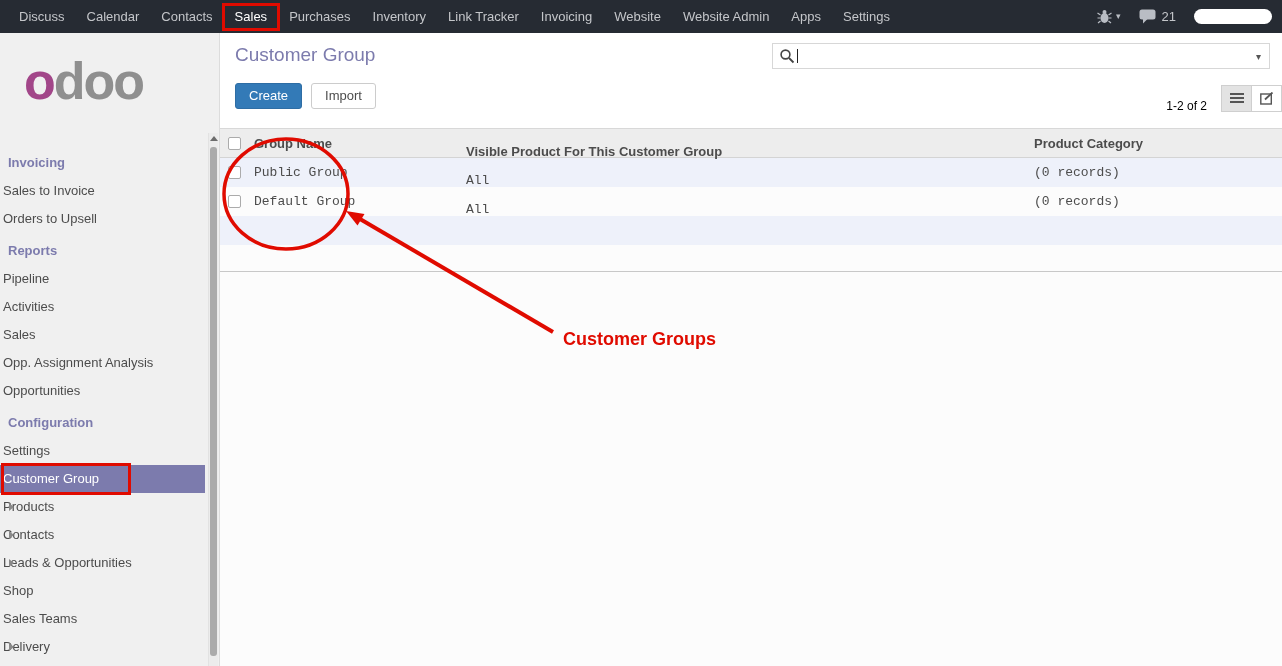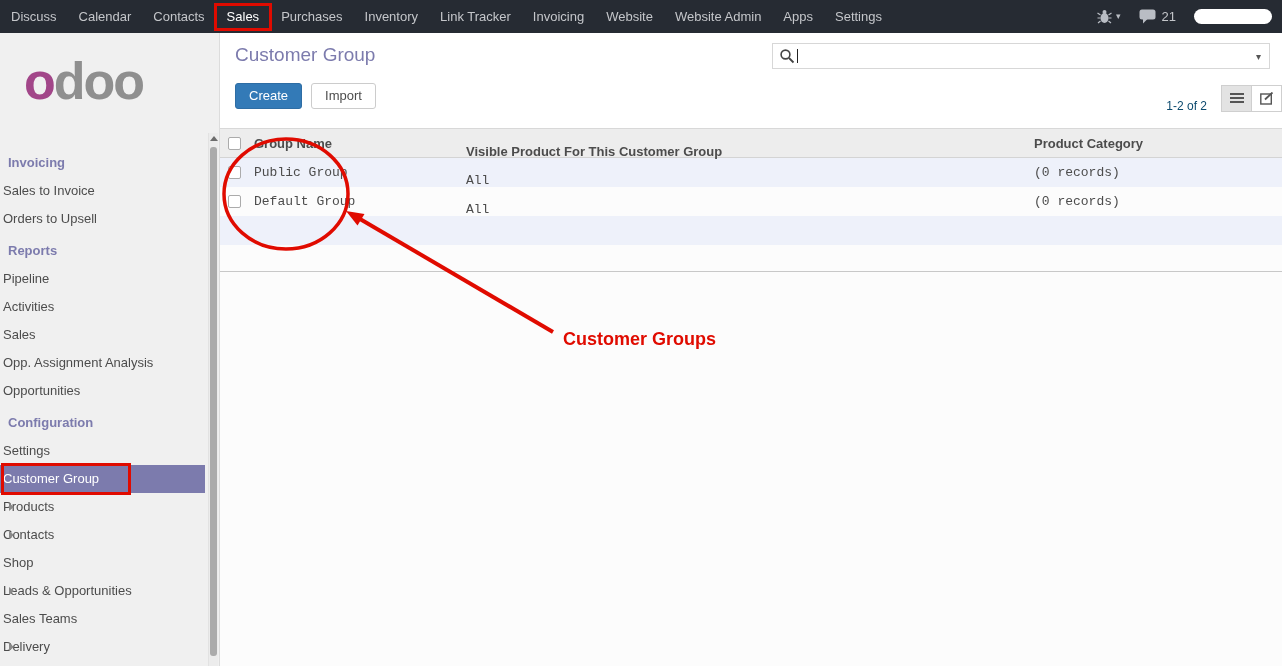--- a/index.html
+++ b/index.html
@@ -1,21 +1,21 @@
 <!DOCTYPE html>
 <html><head>
 <meta charset="utf-8">
 <style>
   html,body{margin:0;padding:0;background:#ffffff;}
   .screen{position:relative;width:1282px;height:666px;overflow:hidden;background:#fff;
           font-family:"Liberation Sans",sans-serif;-webkit-font-smoothing:antialiased;}
 
   
   .topbar{position:absolute;top:0;left:0;right:0;height:33px;background:#262b33;
-          display:flex;align-items:center;color:#c4c6ca;font-size:13px;box-sizing:border-box;z-index:10;}
+          display:flex;align-items:center;color:#c4c6ca;font-size:13px;padding-left:8px;box-sizing:border-box;z-index:10;}
   .menu-item{padding:0 11px;line-height:33px;cursor:pointer;white-space:nowrap;position:relative;}
   .menu-item.active{color:#fff;}
   .sales-annotation{position:absolute;left:-2px;right:-2px;top:3px;bottom:2px;border:3px solid #e00b00;pointer-events:none;}
   .topbar-right{margin-left:auto;display:flex;align-items:center;padding-right:10px;}
   .tb-group{display:flex;align-items:center;margin-left:18px;}
   .caret{font-size:9px;margin-left:4px;color:#b9bdc4;line-height:33px;}
   .msg-count{margin-left:6px;color:#c4c6ca;}
   .pill{width:78px;height:15px;background:#fff;border-radius:8px;}
   .avatar{width:21px;height:21px;border:1px solid #9aa0a8;box-sizing:border-box;
           background:radial-gradient(circle at 50% 34%, #d8b08c 0 31%, rgba(0,0,0,0) 32%),
@@ -45,21 +45,21 @@
   .page-title{position:absolute;left:15px;top:11px;font-size:19px;color:#7c7bad;}
   .searchview{position:absolute;right:12px;top:10px;width:498px;height:26px;background:#fff;
               border:1px solid #d7d7d7;box-sizing:border-box;display:flex;align-items:center;padding:0 6px;}
   .searchview input{flex:1;border:none;outline:none;font-size:13px;margin-left:6px;font-family:"Liberation Sans",sans-serif;background:transparent;}
   .search-cursor{width:1px;height:14px;background:#222;margin-left:2px;}
   .search-caret{color:#555;font-size:10px;margin-left:auto;cursor:pointer;padding:0 2px;}
   .btn-area{position:absolute;left:15px;top:50px;display:flex;gap:9px;}
   .btn{font-size:13px;padding:5px 13px;border-radius:3px;border:1px solid #cccccc;background:#fff;color:#4c4c4c;cursor:pointer;line-height:14px;}
   .btn-primary{background:#337ab7;border-color:#2e6da4;color:#fff;}
   .pager-area{position:absolute;right:0;top:50px;display:flex;align-items:center;}
-  .pager-text{font-size:12px;color:#0c4a6e;margin-right:14px;margin-top:16px;}
+  .pager-text{font-size:12px;color:#000000;margin-right:14px;margin-top:16px;}
   .view-switcher{display:flex;}
   .vs-btn{width:31px;height:27px;border:1px solid #cfcfcf;background:#fff;display:flex;align-items:center;justify-content:center;
           box-sizing:border-box;cursor:pointer;}
   .vs-btn + .vs-btn{margin-left:-1px;}
   .vs-btn.active{background:#e3e3e3;}
 
   
   .list-table{position:absolute;top:95px;left:0;right:0;font-size:13px;color:#4c4c4c;}
   .thead{display:flex;align-items:center;height:28px;background:#ededed;
          border-top:1px solid #d8d8d8;border-bottom:1px solid #d4d4d4;font-weight:bold;}
@@ -140,22 +140,22 @@
       <div class="side-item"><span>Opportunities</span></div>
 
       <div class="side-header">Configuration</div>
       <div class="side-item"><span>Settings</span></div>
       <div class="side-item active">
         <span>Customer Group</span>
         <span class="cg-annotation"></span>
       </div>
       <div class="side-item"><i class="tri"></i><span>Products</span></div>
       <div class="side-item"><i class="tri"></i><span>Contacts</span></div>
+      <div class="side-item"><i class="tri"></i><span>Leads &amp; Opportunities</span></div>
       <div class="side-item"><span>Shop</span></div>
-      <div class="side-item"><i class="tri"></i><span>Leads &amp; Opportunities</span></div>
       <div class="side-item"><span>Sales Teams</span></div>
       <div class="side-item"><i class="tri"></i><span>Delivery</span></div>
     </div>
 
     <div class="side-scrollbar">
       <div class="side-scroll-up"></div>
       <div class="side-scroll-thumb"></div>
     </div>
   </div>
 

